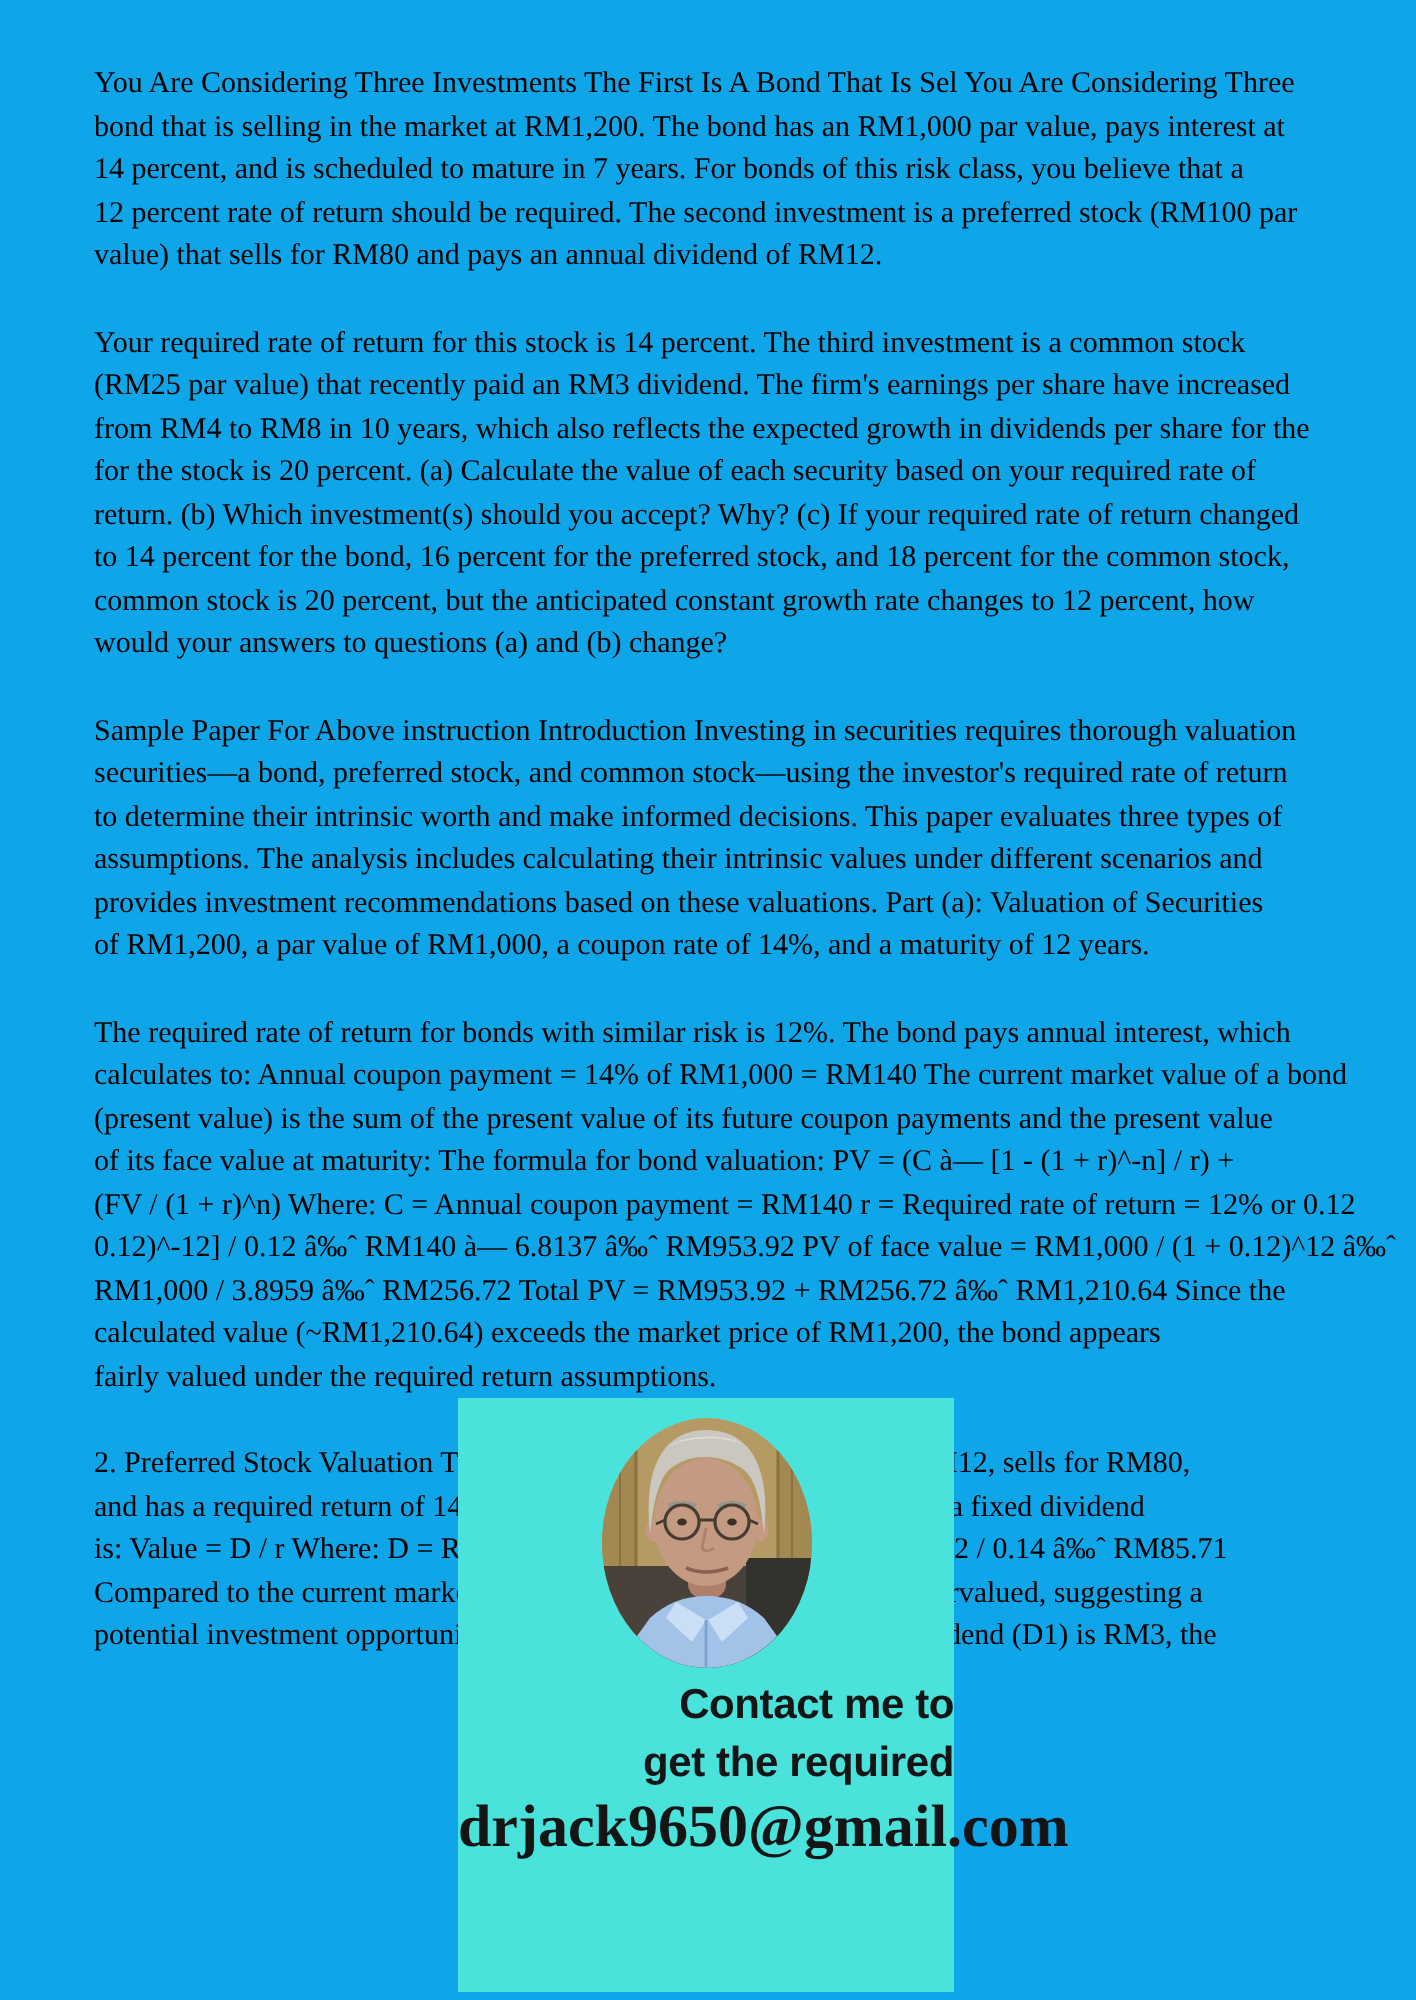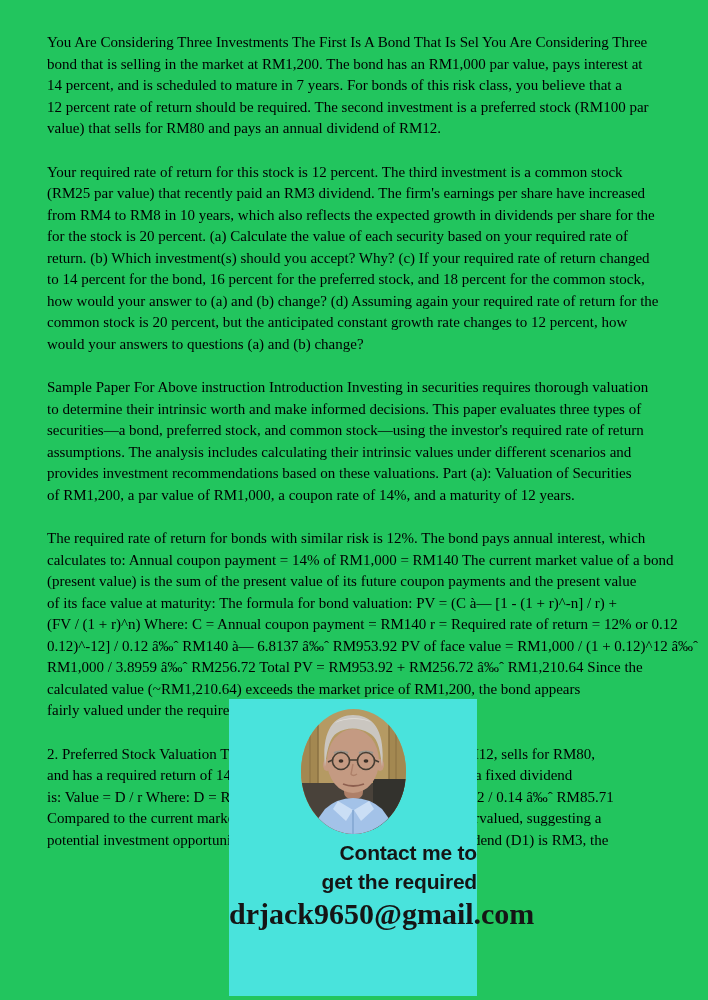--- a/index.html
+++ b/index.html
@@ -1,17 +1,17 @@
 <!DOCTYPE html>
 <html><head>
 <meta charset="utf-8">
 <style>
   html,body { margin:0; padding:0; background:#ffffff; }
   .page {
-    position:relative; width:708px; height:1000px; background:#22c55e;
+    position:relative; width:708px; height:1000px; background:#0ea5e9;
     overflow:hidden; font-family:"Liberation Serif","DejaVu Serif",serif;
   }
   .doc {
     position:absolute; left:47px; top:32px; width:655px;
     font-size:15px; line-height:21.5px; color:#000000;
   }
   .paragraph { margin:0 0 22px 0; }
   .line { white-space:nowrap; height:21.5px; overflow:visible; }
   .overlay {
     position:absolute; left:229px; top:699px; width:248px; height:297px;
@@ -40,34 +40,33 @@
 
   <div class="doc" style="color: rgb(0, 0, 0);">
       <div class="paragraph">
         <div class="line">You Are Considering Three Investments The First Is A Bond That Is Sel You Are Considering Three</div>
         <div class="line">bond that is selling in the market at RM1,200. The bond has an RM1,000 par value, pays interest at</div>
         <div class="line">14 percent, and is scheduled to mature in 7 years. For bonds of this risk class, you believe that a</div>
         <div class="line">12 percent rate of return should be required. The second investment is a preferred stock (RM100 par</div>
         <div class="line">value) that sells for RM80 and pays an annual dividend of RM12.</div>
       </div>
       <div class="paragraph">
-        <div class="line">Your required rate of return for this stock is 12 percent. The third investment is a common stock</div>
+        <div class="line">Your required rate of return for this stock is 14 percent. The third investment is a common stock</div>
         <div class="line">(RM25 par value) that recently paid an RM3 dividend. The firm's earnings per share have increased</div>
         <div class="line">from RM4 to RM8 in 10 years, which also reflects the expected growth in dividends per share for the</div>
         <div class="line">for the stock is 20 percent. (a) Calculate the value of each security based on your required rate of</div>
         <div class="line">return. (b) Which investment(s) should you accept? Why? (c) If your required rate of return changed</div>
         <div class="line">to 14 percent for the bond, 16 percent for the preferred stock, and 18 percent for the common stock,</div>
-        <div class="line">how would your answer to (a) and (b) change? (d) Assuming again your required rate of return for the</div>
         <div class="line">common stock is 20 percent, but the anticipated constant growth rate changes to 12 percent, how</div>
         <div class="line">would your answers to questions (a) and (b) change?</div>
       </div>
       <div class="paragraph">
         <div class="line">Sample Paper For Above instruction Introduction Investing in securities requires thorough valuation</div>
+        <div class="line">securities—a bond, preferred stock, and common stock—using the investor's required rate of return</div>
         <div class="line">to determine their intrinsic worth and make informed decisions. This paper evaluates three types of</div>
-        <div class="line">securities—a bond, preferred stock, and common stock—using the investor's required rate of return</div>
         <div class="line">assumptions. The analysis includes calculating their intrinsic values under different scenarios and</div>
         <div class="line">provides investment recommendations based on these valuations. Part (a): Valuation of Securities</div>
         <div class="line">of RM1,200, a par value of RM1,000, a coupon rate of 14%, and a maturity of 12 years.</div>
       </div>
       <div class="paragraph">
         <div class="line">The required rate of return for bonds with similar risk is 12%. The bond pays annual interest, which</div>
         <div class="line">calculates to: Annual coupon payment = 14% of RM1,000 = RM140 The current market value of a bond</div>
         <div class="line">(present value) is the sum of the present value of its future coupon payments and the present value</div>
         <div class="line">of its face value at maturity: The formula for bond valuation: PV = (C à— [1 - (1 + r)^-n] / r) +</div>
         <div class="line">(FV / (1 + r)^n) Where: C = Annual coupon payment = RM140 r = Required rate of return = 12% or 0.12</div>

